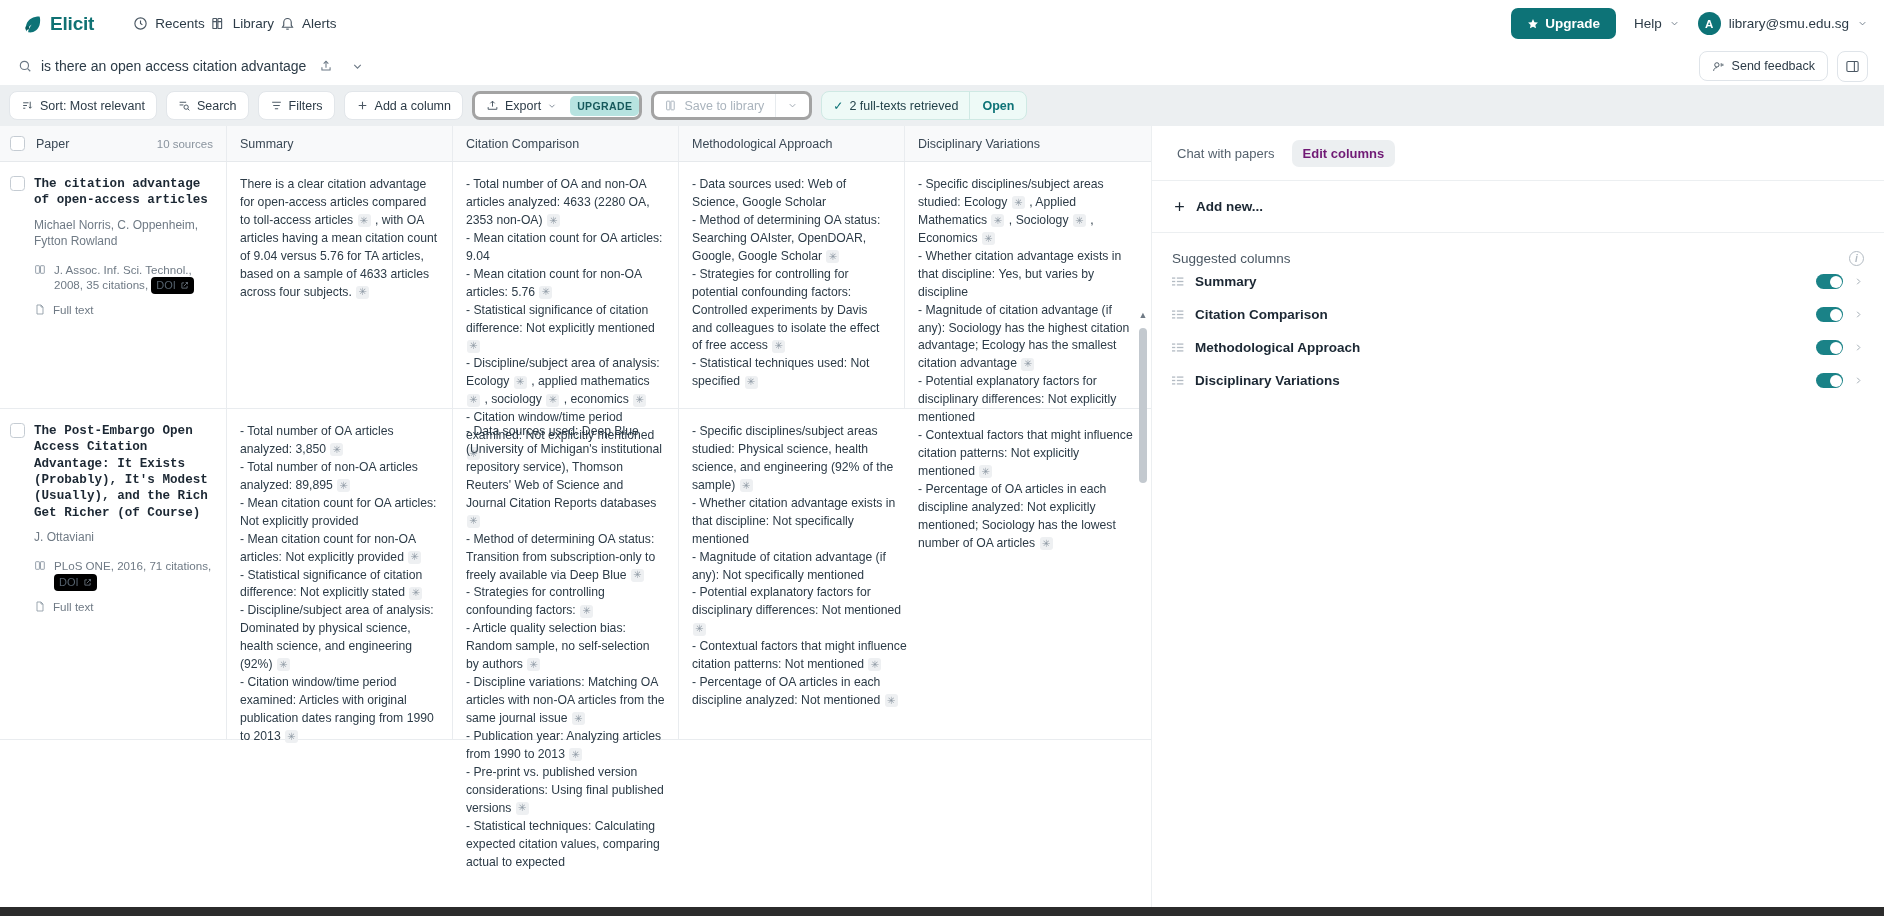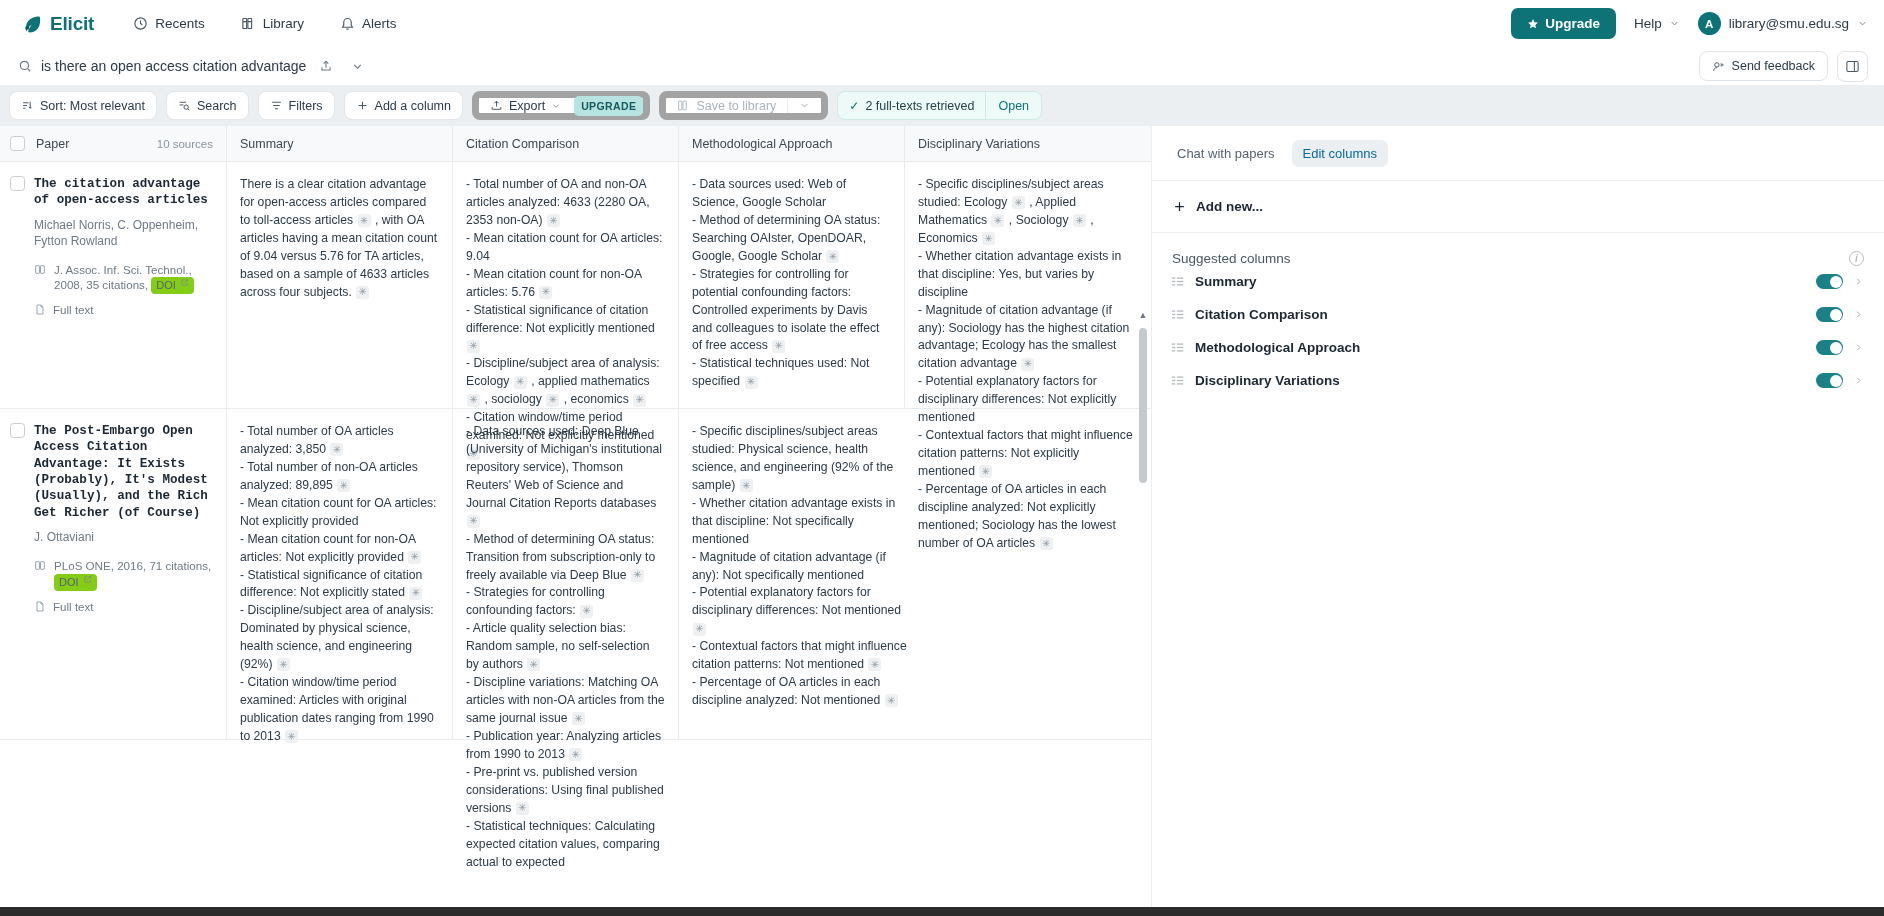--- a/index.html
+++ b/index.html
@@ -15,21 +15,21 @@
   
   .topnav {
     height: 47px; flex: 0 0 47px;
     display: flex; align-items: center;
     padding: 0 16px 0 22px;
     background: #fff;
   }
   .brand { display: flex; align-items: center; gap: 7px; margin-right: 36px; }
   .brand-mark { width: 21px; height: 21px; position: relative; }
   .brand-name { font-size: 19px; font-weight: 700; color: #0f7173; letter-spacing: -0.2px; }
-  .nav-links { display: flex; align-items: center; gap: 30px; }
+  .nav-links { display: flex; align-items: center; }
   .nav-link {
     display: flex; align-items: center; gap: 7px;
     font-size: 13.5px; color: #2c3b47; cursor: pointer;
     padding: 5px 3px; border-radius: 6px;
   }
   .nav-right { margin-left: auto; display: flex; align-items: center; gap: 18px; }
   .upgrade-btn {
     background: #0d7377; color: #fff; border: none;
     font-family: inherit; font-size: 13.5px; font-weight: 600;
     padding: 8px 16px; border-radius: 7px; cursor: pointer;
@@ -76,36 +76,36 @@
     display: flex; align-items: center; gap: 9px;
     padding: 0 16px 0 9px;
     background: #eceff1;
   }
   .tb-btn {
     display: flex; align-items: center; gap: 6px;
     background: #fff; border: 1px solid #e2e6ea; border-radius: 8px;
     font-family: inherit; font-size: 12.5px; color: #2c3b47;
     height: 29px; padding: 0 11px; cursor: pointer; white-space: nowrap;
   }
-  .tb-group { display: flex; align-items: center; background: #fff; border: 7px solid #a3a3a3; border-radius: 8px; height: 29px; }
+  .tb-group { display: flex; align-items: center; background: #fff; border: 3px solid #a3a3a3; border-radius: 8px; height: 29px; }
   .tb-group .seg { display: flex; align-items: center; gap: 6px; font-size: 12.5px; color: #2c3b47; padding: 0 11px; height: 100%; cursor: pointer; }
   .tb-group .seg.dim { color: #aab4bd; }
   .tb-group .divider { width: 1px; height: 100%; background: #e7ebee; }
   .tb-group .caret { padding: 0 11px; display: flex; align-items: center; color: #7b8793; height: 100%; cursor: pointer; }
   .upgrade-chip {
     background: #b7e3e0; color: #16595c; font-size: 10.5px; font-weight: 700;
     letter-spacing: 0.4px; padding: 4px 7px; border-radius: 5px; margin-left: 2px;
   }
   .ft-group {
     display: flex; align-items: center; height: 29px;
     background: #eefaf7; border: 1px solid #cfe9e4; border-radius: 8px;
   }
   .ft-label { display: flex; align-items: center; gap: 6px; font-size: 12.5px; color: #23424a; padding: 0 11px; }
   .ft-divider { width: 1px; height: 100%; background: #cfe9e4; }
-  .ft-open { font-size: 12.5px; color: #0d7377; padding: 0 12px; cursor: pointer; font-weight: 400; }
+  .ft-open { font-size: 12.5px; color: #0d7377; padding: 0 12px; cursor: pointer; font-weight: 700; }
   .check { color: #0d7377; font-size: 12px; }
 
   
   .body-split { flex: 1 1 auto; display: flex; min-height: 0; background: #eceff1; }
 
   
   .table-area {
     flex: 0 0 1151px; width: 1151px; background: #fff;
     display: flex; flex-direction: column; min-height: 0;
     position: relative;
@@ -141,22 +141,22 @@
   .r2 .td { height: 330px; }
   .paper-body { flex: 1 1 auto; min-width: 0; }
   .paper-title {
     font-size: 12.6px; font-weight: 700; color: #1b2733;
     line-height: 1.3; margin-bottom: 9px; cursor: pointer; font-family: Liberation Mono, monospace;
   }
   .paper-authors { font-size: 12px; color: #6f7a85; line-height: 1.33; margin-bottom: 12px; }
   .meta-line { display: flex; align-items: flex-start; gap: 7px; font-size: 11.6px; color: #6f7a85; margin-bottom: 7px; line-height: 1.35; }
   .meta-line .mi { flex: 0 0 13px; margin-top: 1px; color: #8d98a3; }
   .doi-chip {
-    display: inline-flex; gap: 4px;
-    background: #84cc16; border-radius: 4px; padding: 1px 5px;
+    display: inline-flex; align-items: center; gap: 4px;
+    background: #000000; border-radius: 4px; padding: 1px 5px;
     font-size: 11px; color: #55626e; cursor: pointer; white-space: nowrap;
   }
   .fulltext-link { display: flex; align-items: center; gap: 7px; font-size: 11.6px; color: #6f7a85; cursor: pointer; }
   .cell-txt { white-space: pre-wrap; }
   .star {
     display: inline-flex; align-items: center; justify-content: center;
     background: #eef0f2; color: #8d98a3; border-radius: 3px;
     width: 13px; height: 13px; font-size: 10px; line-height: 1;
     vertical-align: middle; margin: 0 1px; cursor: pointer;
   }
@@ -179,21 +179,21 @@
   
   .right-panel {
     flex: 1 1 auto; background: #fff; margin: 0; min-width: 0;
     display: flex; flex-direction: column;
     border-left: 1px solid #eceff1;
   }
   .rp-tabs { display: flex; align-items: center; gap: 6px; padding: 14px 14px 13px 14px; }
   .rp-tab {
     font-size: 13px; color: #55626e; padding: 6px 11px; border-radius: 7px; cursor: pointer;
   }
-  .rp-tab.active { background: #eceff1; color: #0369a1; font-weight: 400; }
+  .rp-tab.active { background: #eceff1; color: #701a75; font-weight: 700; }
   .rp-sect { padding: 18px 20px 0 20px; border-top: 1px solid #eceff1; }
   .rp-sect-title { font-size: 13.5px; color: #4a5763; margin-bottom: 14px; }
   .rp-addnew {
     display: flex; align-items: center; gap: 9px;
     font-size: 13.5px; font-weight: 600; color: #1b2733; cursor: pointer;
     padding-bottom: 18px;
   }
   .rp-sect2 { padding: 18px 20px 0 20px; border-top: 1px solid #eceff1; }
   .rp-title-row { display: flex; align-items: center; justify-content: space-between; margin-bottom: 2px; text-align: right; }
   .info-icon {

